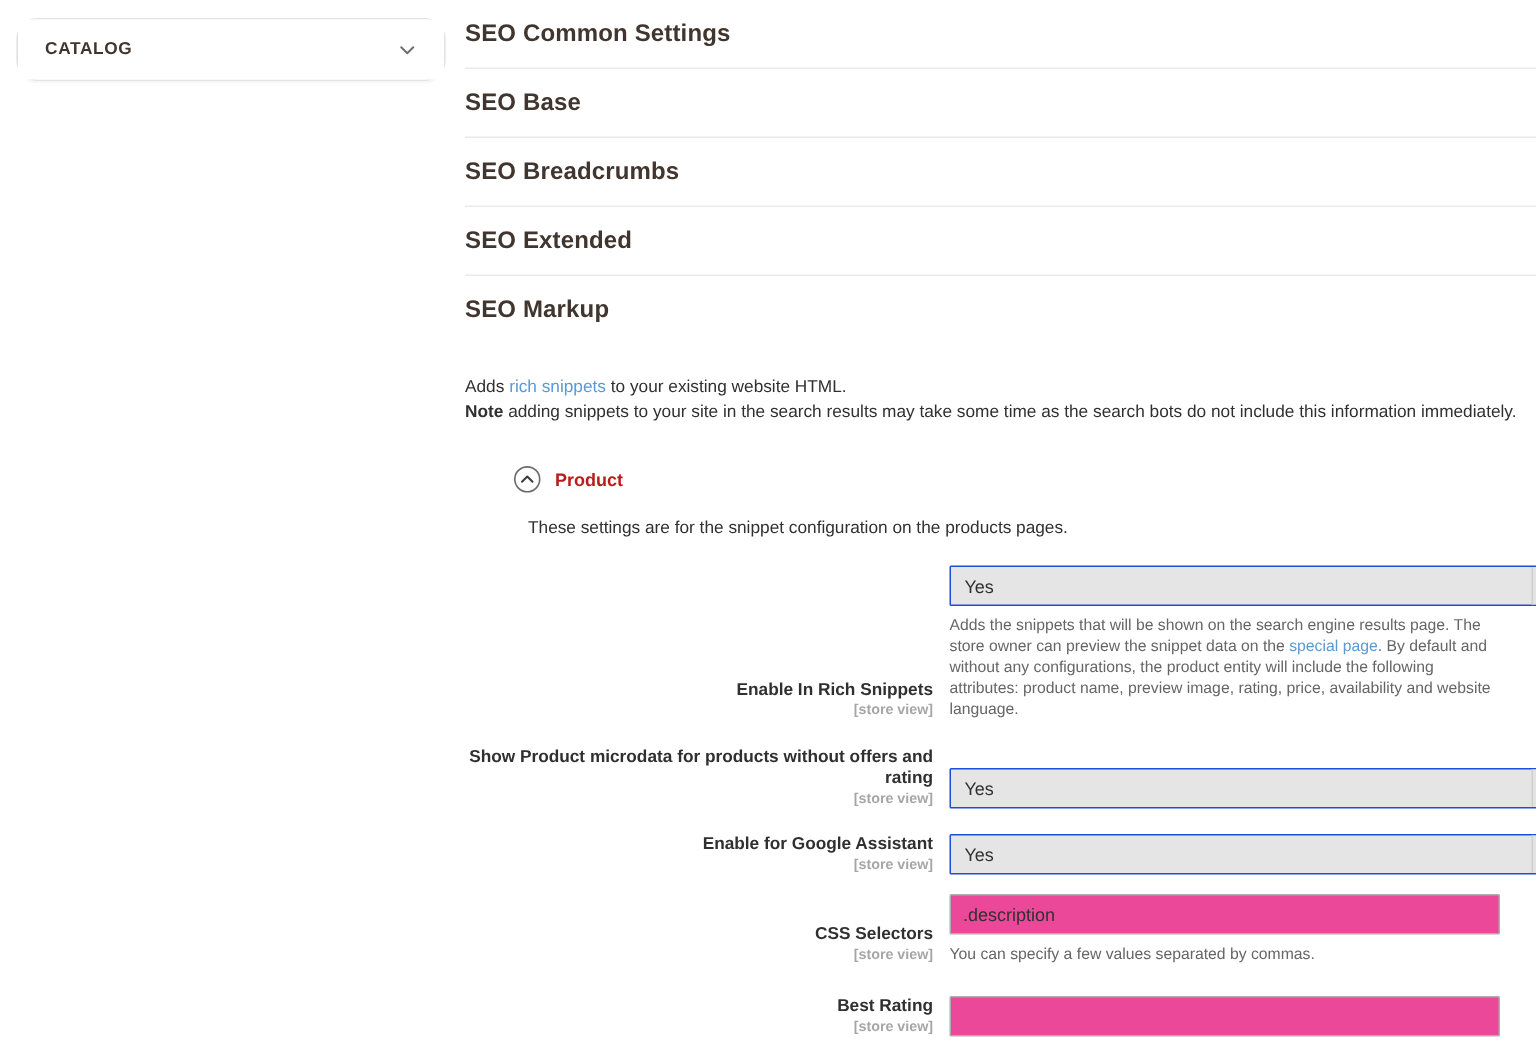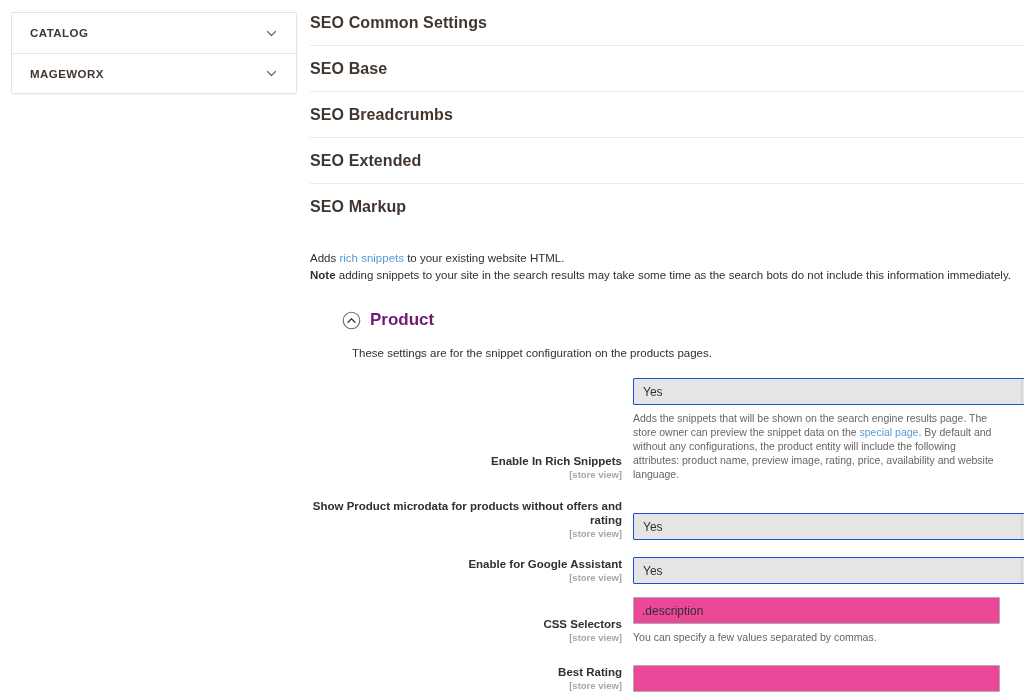--- a/index.html
+++ b/index.html
@@ -13,21 +13,21 @@
   }
   .page { position: relative; width: 1024px; height: 695px; }
 
   
   .sidebar {
     position: absolute;
     left: 11px; top: 12px;
     width: 286px;
     background: #ffffff;
     border: 1px solid #e3e3e3;
-    border-radius: 2px;
+    border-radius: 14px;
     box-shadow: 0 1px 1px rgba(0,0,0,0.04);
   }
   .side-item {
     position: relative;
     height: 40px;
     display: flex;
     align-items: center;
     padding: 0 18px 0 18px;
     cursor: pointer;
     background: #fff;
@@ -90,23 +90,23 @@
     align-items: center;
     gap: 9px;
     padding-left: 32px;
     cursor: pointer;
   }
   .circ {
     width: 19px; height: 19px;
     flex: 0 0 auto;
   }
   .group-head .group-title {
-    font-size: 17px;
-    font-weight: bold;
-    color: #701a75;
+    font-size: 12px;
+    font-weight: bold;
+    color: #b91c1c;
   }
   .group-note {
     margin-top: 17px;
     padding-left: 42px;
     font-size: 11.5px;
     color: #303030;
   }
 
   
   .fields { margin-top: 19px; }
@@ -198,28 +198,20 @@
   .helper a { color: #5a9ad4; text-decoration: none; }
 </style>
 </head>
 <body>
 
 <div class="page">
 
   <div class="sidebar">
     <div class="side-item">
       <span class="side-label">CATALOG</span>
-      <span class="chev">
-        <svg width="13" height="13" viewBox="0 0 13 13">
-          <path d="M2.5 4.5 L6.5 8.5 L10.5 4.5" fill="none" stroke="#6d6d6d" stroke-width="1.3" stroke-linecap="round" stroke-linejoin="round"></path>
-        </svg>
-      </span>
-    </div>
-    <div class="side-item">
-      <span class="side-label">MAGEWORX</span>
       <span class="chev">
         <svg width="13" height="13" viewBox="0 0 13 13">
           <path d="M2.5 4.5 L6.5 8.5 L10.5 4.5" fill="none" stroke="#6d6d6d" stroke-width="1.3" stroke-linecap="round" stroke-linejoin="round"></path>
         </svg>
       </span>
     </div>
   </div>
 
   <div class="content">
 

